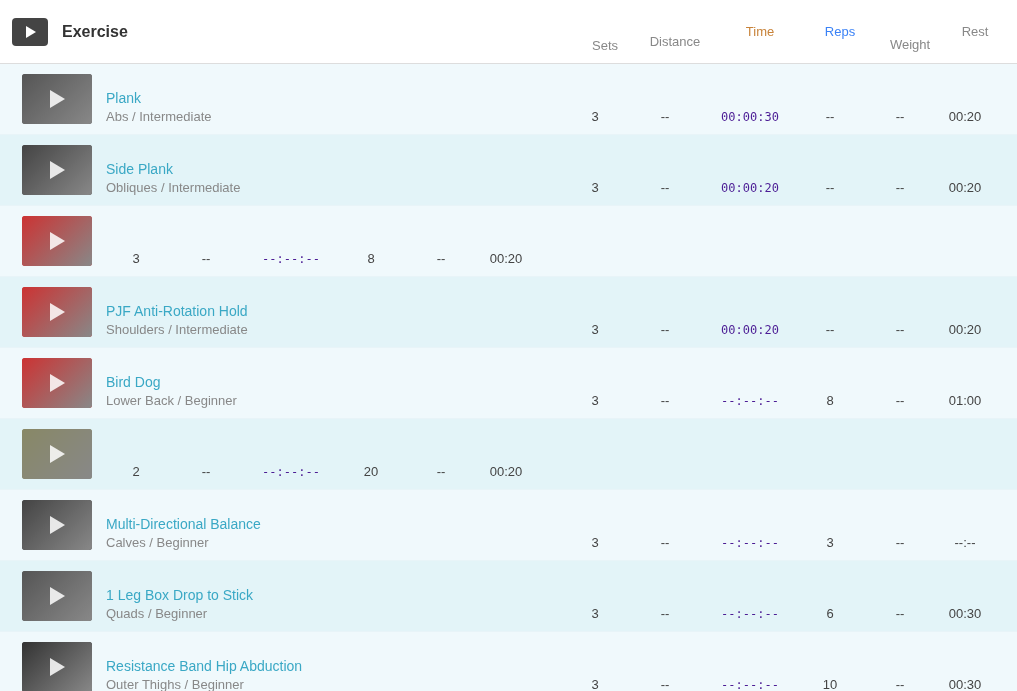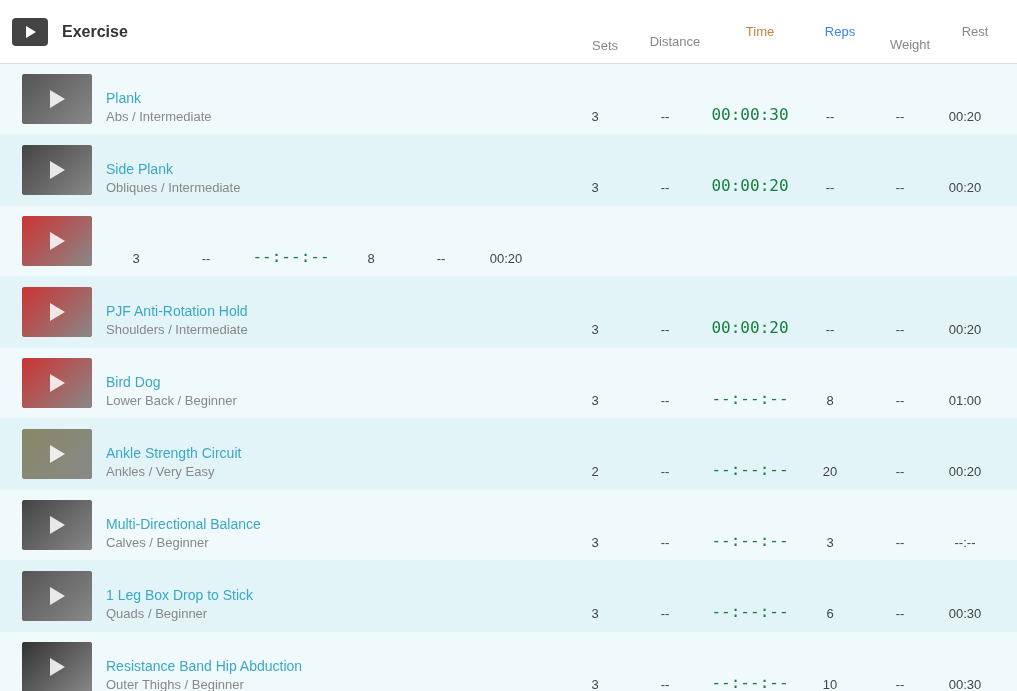--- a/index.html
+++ b/index.html
@@ -103,22 +103,22 @@
     .exercise-meta {
       color: #888;
       font-size: 13px;
     }
     .cell-val {
       text-align: center;
       color: #444;
       font-size: 13px;
     }
     .cell-time {
-      color: #15803d;
-      font-size: 16px;
+      color: #4c1d95;
+      font-size: 12px;
       text-align: center;
       font-family: monospace;
     }
   </style>
 </head>
 <body>
 
 <div class="table-container">
 
   <div class="table-header">
@@ -211,24 +211,20 @@
     <div class="col-time cell-time">--:--:--</div>
     <div class="col-reps cell-val">8</div>
     <div class="col-weight cell-val">--</div>
     <div class="col-rest cell-val">01:00</div>
   </div>
       <div class="exercise-row">
     <div class="thumb" style="background:#888866">
       <div class="thumb-bg" style="background:linear-gradient(135deg,#888866 0%,#888 100%)"></div>
       <div class="thumb-play"></div>
     </div>
-    <div class="exercise-info">
-      <div class="exercise-name">Ankle Strength Circuit</div>
-      <div class="exercise-meta">Ankles / Very Easy</div>
-    </div>
     <div class="col-sets cell-val">2</div>
     <div class="col-distance cell-val">--</div>
     <div class="col-time cell-time">--:--:--</div>
     <div class="col-reps cell-val">20</div>
     <div class="col-weight cell-val">--</div>
     <div class="col-rest cell-val">00:20</div>
   </div>
       <div class="exercise-row">
     <div class="thumb" style="background:#444">
       <div class="thumb-bg" style="background:linear-gradient(135deg,#444 0%,#888 100%)"></div>

